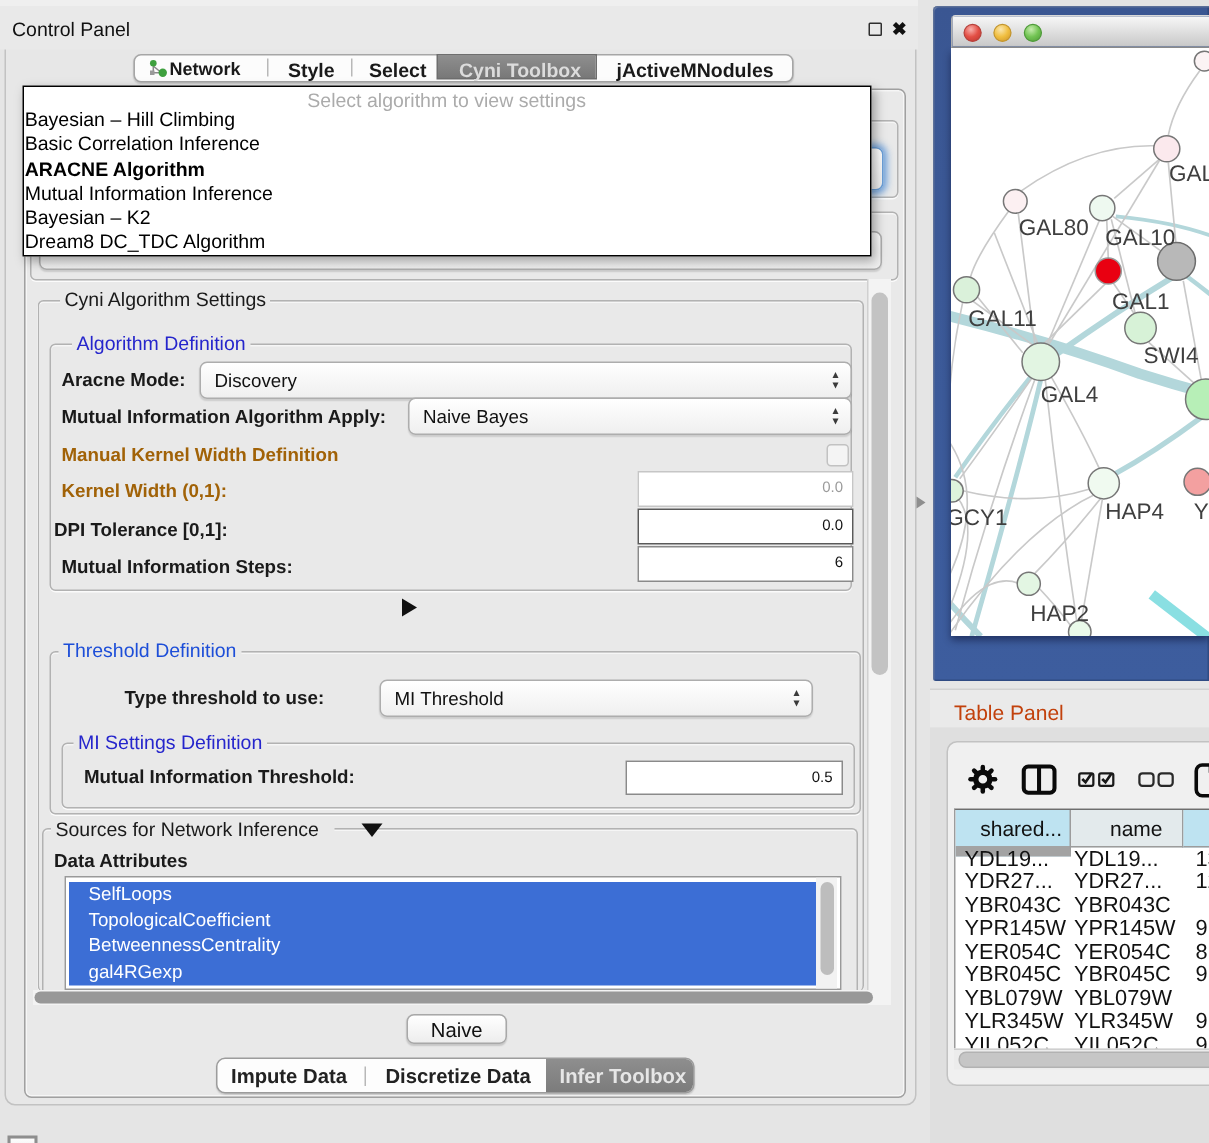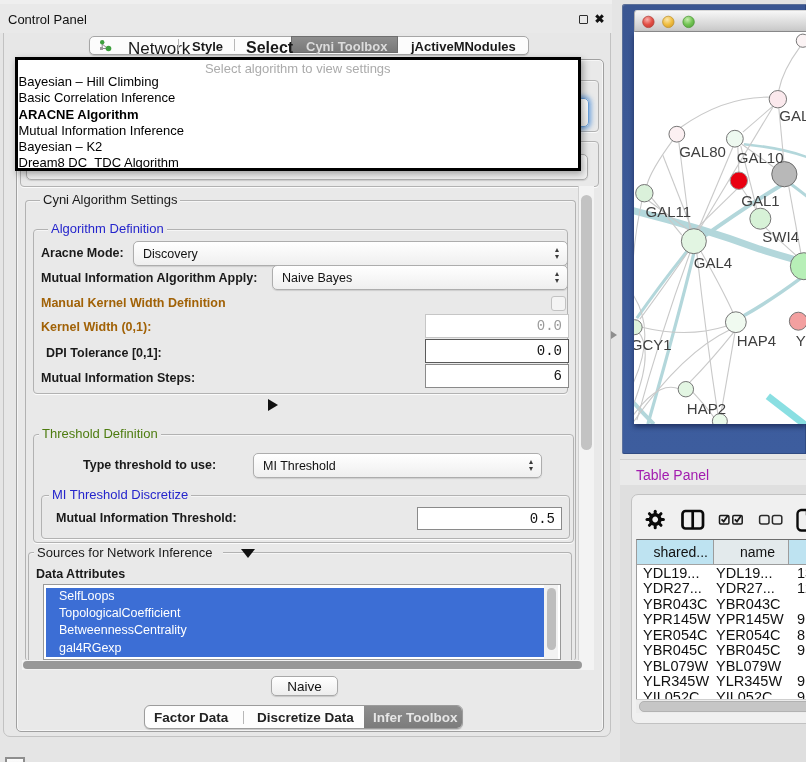--- a/index.html
+++ b/index.html
@@ -6,21 +6,21 @@
 body{width:806px;height:762px;overflow:hidden;font-family:"Liberation Sans",sans-serif;background:#e5e5e5;}
 #page{position:absolute;left:0;top:0;width:806px;height:762px;overflow:hidden;}
 .abs{position:absolute;}
 .gb{position:absolute;border:1px solid #b2b2b2;border-radius:4px;box-shadow:0 1px 0 rgba(255,255,255,.8), inset 0 1px 0 rgba(255,255,255,.6);}
 .gbl{position:absolute;background:#e9e9e9;padding:0 3px;font-size:13px;line-height:14px;}
 .combo{position:absolute;border:1px solid #adadad;border-radius:5px;background:linear-gradient(#ffffff,#efefef);display:flex;align-items:center;font-size:12.5px;color:#111;box-shadow:0 1px 1px rgba(0,0,0,.12);}
 .combo .txt{padding-left:9px;}
 .arr{position:absolute;right:7.5px;top:50%;width:5px;height:11px;margin-top:-5.5px;}
 .arr:before{content:"";position:absolute;left:0;top:0;border-left:2.5px solid transparent;border-right:2.5px solid transparent;border-bottom:4px solid #3a3a3a;}
 .arr:after{content:"";position:absolute;left:0;bottom:0;border-left:2.5px solid transparent;border-right:2.5px solid transparent;border-top:4px solid #3a3a3a;}
-.fld{position:absolute;background:#fff;font-size:14px;color:#111;text-align:right;padding-right:6px;box-sizing:border-box;line-height:22px;font-family:Liberation Mono, monospace;}
+.fld{position:absolute;background:#fff;font-size:10px;color:#111;text-align:right;padding-right:6px;box-sizing:border-box;line-height:22px;}
 .lbl{position:absolute;font-size:12.5px;font-weight:bold;color:#1a1a1a;white-space:nowrap;}
 .dis{color:#a16207;}
 </style>
 </head>
 <body>
 <div id="page">
 
 <div class="abs" style="left:2.5px;top:-8px;width:606px;height:743px;border:1px solid #c2c2c2;border-radius:0 0 7px 7px;background:#e7e7e7;"></div>
 
 <div class="abs" style="left:0;top:0;width:612px;height:4px;background:#efefef;"></div>
@@ -30,23 +30,23 @@
 <div class="abs" style="left:594.5px;top:11.5px;font-size:12px;font-weight:bold;color:#111;">✖</div>
 
 <div class="abs" style="left:89px;top:36px;width:438px;height:17px;background:#fcfcfc;border:1px solid #a6a6a6;border-radius:5px;box-shadow:0 1px 1px rgba(0,0,0,.15);"></div>
 <div class="abs" style="left:291px;top:36px;width:107px;height:17px;background:linear-gradient(#8e8e8e,#787878);border:1px solid #6e6e6e;box-sizing:border-box;"></div>
 <svg class="abs" style="left:99px;top:39px;" width="13" height="13" viewBox="0 0 13 13">
  <path d="M3.2,3.5 L3.2,9.5 L9.5,9.5 M3.2,5 L8,9" stroke="#8a8a8a" stroke-width="1" fill="none"></path>
  <circle cx="3.2" cy="3.2" r="2.2" fill="#3ea03e"></circle>
       <circle cx="9.5" cy="9.5" r="2.8" fill="#3ea03e"></circle>
  <rect x="1" y="8" width="3" height="3" fill="#9a9a9a"></rect>
 </svg>
-<div class="abs" style="left:128px;top:39px;font-size:17px;font-weight:normal;color:#1a1a1a;">Network</div>
+<div class="abs" style="left:113px;top:39px;font-size:12px;font-weight:bold;color:#1a1a1a;">Network</div>
 <div class="abs" style="left:192px;top:39px;font-size:13px;font-weight:bold;color:#1a1a1a;">Style</div>
-<div class="abs" style="left:246px;top:39px;font-size:16px;font-weight:bold;color:#1a1a1a;">Select</div>
+<div class="abs" style="left:246px;top:39px;font-size:13px;font-weight:bold;color:#1a1a1a;">Select</div>
 <div class="abs" style="left:306px;top:39px;font-size:13px;font-weight:bold;color:#dcdcdc;">Cyni Toolbox</div>
 <div class="abs" style="left:411px;top:39px;font-size:13px;font-weight:bold;color:#1a1a1a;">jActiveMNodules</div>
 <div class="abs" style="left:178px;top:39px;width:1px;height:12px;background:#b8b8b8;"></div>
 <div class="abs" style="left:234px;top:39px;width:1px;height:12px;background:#b8b8b8;"></div>
 
 <div class="abs" style="left:15.5px;top:59px;width:588px;height:673px;background:#e9e9e9;border:1px solid #a0a0a0;border-radius:5px;box-sizing:border-box;box-shadow:inset 0 0 0 1px rgba(255,255,255,.6);"></div>
 
 <div class="gb" style="left:20px;top:80px;width:577px;height:50px;"></div>
 <div class="combo" style="left:28px;top:98px;width:559px;height:27px;box-shadow:0 0 5px 2px rgba(90,150,220,.85);border-color:#6a9fd8;"></div>
 <div class="gb" style="left:20px;top:141px;width:577px;height:44px;"></div>
@@ -65,37 +65,37 @@
     </div>
 <div class="lbl" style="left:41px;top:271px;">Mutual Information Algorithm Apply:</div>
 <div class="combo" style="left:272px;top:265px;width:294px;height:23px;">
       <span class="txt">Naive Bayes</span>
       <span class="arr"></span>
     </div>
 <div class="lbl dis" style="left:41px;top:296px;">Manual Kernel Width Definition</div>
 <div class="abs" style="left:551px;top:296px;width:13px;height:13px;border:1px solid #c2c2c2;border-radius:3px;background:#f4f4f4;"></div>
 <div class="lbl dis" style="left:41px;top:320px;">Kernel Width (0,1):</div>
 <div class="fld" style="left:425px;top:314px;width:144px;height:24px;border:1px solid #c6c6c6;color:#9b9b9b;">0.0</div>
-<div class="lbl" style="left:46px;top:346px;">DPI Tolerance [0,1]:</div>
+<div class="lbl" style="left:36px;top:346px;">DPI Tolerance [0,1]:</div>
 <div class="fld" style="left:425px;top:339px;width:144px;height:24px;border:1px solid #5a5a5a;">0.0</div>
 <div class="lbl" style="left:41px;top:371px;">Mutual Information Steps:</div>
 <div class="fld" style="left:425px;top:364px;width:144px;height:24px;border:1px solid #8a8a8a;">6</div>
 
 <div class="abs" style="left:268px;top:399px;width:0;height:0;border-top:6.5px solid transparent;border-bottom:6.5px solid transparent;border-left:10px solid #111;"></div>
 
 <div class="gb" style="left:32.5px;top:434px;width:539px;height:107px;"></div>
-<div class="gbl" style="left:39px;top:427px;color:#4d7c0f;">Threshold Definition</div>
+<div class="gbl" style="left:39px;top:427px;color:#1d4ed8;">Threshold Definition</div>
 <div class="lbl" style="left:83px;top:458px;">Type threshold to use:</div>
 <div class="combo" style="left:253px;top:453px;width:287px;height:23px;">
       <span class="txt">MI Threshold</span>
       <span class="arr"></span>
     </div>
 
 <div class="gb" style="left:41px;top:495px;width:527px;height:42px;"></div>
-<div class="gbl" style="left:49px;top:488px;color:#2525cc;">MI Threshold Discretize</div>
+<div class="gbl" style="left:49px;top:488px;color:#2525cc;">MI Settings Definition</div>
 <div class="lbl" style="left:56px;top:511px;">Mutual Information Threshold:</div>
 <div class="fld" style="left:417px;top:507px;width:145px;height:23px;border:1px solid #8a8a8a;">0.5</div>
 
 <div class="gb" style="left:28px;top:552px;width:542px;height:108px;border-bottom:none;border-bottom-left-radius:0;border-bottom-right-radius:0;"></div>
 <div class="gbl" style="left:34px;top:546px;color:#1a1a1a;">Sources for Network Inference&nbsp;&nbsp;</div>
 <div class="abs" style="left:241px;top:549px;width:0;height:0;border-left:7.5px solid transparent;border-right:7.5px solid transparent;border-top:9px solid #111;"></div>
 <div class="lbl" style="left:36px;top:567px;">Data Attributes</div>
 
 <div class="abs" style="left:43px;top:584px;width:518px;height:76px;background:#fff;border:1px solid #999;box-sizing:border-box;overflow:hidden;">
   <div style="position:absolute;left:2px;top:2.5px;width:498px;height:69px;background:#3c6ed5;"></div>
@@ -108,25 +108,25 @@
 <div class="abs" style="left:580.5px;top:195px;width:11px;height:255px;background:#c3c3c3;border-radius:6px;"></div>
 <div class="abs" style="left:22px;top:660px;width:572px;height:10px;background:#f3f3f3;"></div>
 <div class="abs" style="left:23px;top:660.5px;width:559px;height:8.5px;background:#989898;border-radius:5px;"></div>
 
 <div class="abs" style="left:271px;top:676px;width:67px;height:20px;background:linear-gradient(#ffffff,#ededed);border:1px solid #a8a8a8;border-radius:5px;box-sizing:border-box;text-align:center;font-size:13.5px;line-height:19px;color:#111;box-shadow:0 1px 1px rgba(0,0,0,.15);">Naive</div>
 
 <div class="abs" style="left:144px;top:705px;width:319px;height:24px;background:#fdfdfd;border:1px solid #9c9c9c;border-radius:6px;box-sizing:border-box;box-shadow:0 1px 1px rgba(0,0,0,.15);overflow:hidden;">
   <div style="position:absolute;left:219px;top:0;width:100px;height:24px;background:linear-gradient(#8e8e8e,#7a7a7a);"></div>
   <div style="position:absolute;left:98px;top:5px;width:1px;height:13px;background:#b8b8b8;"></div>
 </div>
-<div class="abs" style="left:154px;top:710px;font-size:13.5px;font-weight:bold;color:#222;">Factor Data</div>
+<div class="abs" style="left:154px;top:710px;font-size:13.5px;font-weight:bold;color:#222;">Impute Data</div>
 <div class="abs" style="left:257px;top:710px;font-size:13.5px;font-weight:bold;color:#222;">Discretize Data</div>
 <div class="abs" style="left:373px;top:710px;font-size:13.5px;font-weight:bold;color:#e6e6e6;">Infer Toolbox</div>
 
-<div class="abs" style="left:14.5px;top:57px;width:566.5px;height:113.5px;background:#fff;border:3px solid #000000;box-shadow:2px 3px 7px rgba(0,0,0,.35);box-sizing:border-box;">
+<div class="abs" style="left:14.5px;top:57px;width:566.5px;height:113.5px;background:#fff;border:1px solid #000000;box-shadow:2px 3px 7px rgba(0,0,0,.35);box-sizing:border-box;">
   <div style="position:absolute;left:0;top:1px;width:100%;text-align:center;font-size:13px;color:#ababab;">Select algorithm to view settings</div>
   <div style="position:absolute;left:1px;top:14px;font-size:13px;color:#000;line-height:16.3px;">Bayesian – Hill Climbing<br>Basic Correlation Inference<br><b>ARACNE Algorithm</b><br>Mutual Information Inference<br>Bayesian – K2<br>Dream8 DC_TDC Algorithm</div>
 </div>
 
 <div class="abs" style="left:611px;top:331px;width:0;height:0;border-top:4px solid transparent;border-bottom:4px solid transparent;border-left:6px solid #8e8e8e;"></div>
 
 <div class="abs" style="left:620px;top:0;width:186px;height:456px;background:#e3e3e3;"></div>
 <div class="abs" style="left:622px;top:4px;width:184px;height:449.5px;background:linear-gradient(#3a5692,#3d5d9e);border-radius:3px 0 0 2px;box-shadow:inset 1px 1px 0 rgba(255,255,255,.22), inset 0 0 0 1px rgba(30,50,90,.4);"></div>
 <div class="abs" style="left:634.3px;top:9.7px;width:171.7px;height:22px;background:linear-gradient(#f7f7f7,#c8c8c8);border-bottom:1px solid #8e8e8e;border-top:1px solid #d8d8d8;border-left:1px solid #b0b0b0;border-radius:3px 0 0 0;box-sizing:border-box;"></div>
 <svg class="abs" style="left:634.3px;top:9.7px;" width="172" height="22" viewBox="0 0 172 22">
@@ -227,21 +227,21 @@
   <text x="737" y="346">HAP4</text>
   <text x="796" y="346">YJ</text>
   <text x="631" y="350">GCY1</text>
   <text x="687" y="413.5">HAP2</text>
  </g>
 </svg>
 </div>
 
 <div class="abs" style="left:620px;top:453.5px;width:186px;height:5px;background:#e6e6e6;"></div>
 <div class="abs" style="left:620px;top:458.5px;width:186px;height:26px;background:#eaeaea;border-top:1px solid #d2d2d2;box-sizing:border-box;"></div>
-<div class="abs" style="left:636px;top:466.5px;font-size:14px;color:#a21caf;">Table Panel</div>
+<div class="abs" style="left:636px;top:466.5px;font-size:14px;color:#c2410c;">Table Panel</div>
 <div class="abs" style="left:620px;top:485px;width:186px;height:277px;background:#dfdfdf;"></div>
 
 <div class="abs" style="left:630.5px;top:493.5px;width:180px;height:230px;background:#f0f0f0;border:1px solid #c2c2c2;border-radius:7px 0 0 7px;box-sizing:border-box;overflow:hidden;">
 
   <svg style="position:absolute;left:0;top:0;" width="180" height="44" viewBox="0 0 180 44">
 
     <g transform="translate(23.2,24.5)" stroke="#0a0a0a">
       <g stroke-width="3" stroke-linecap="round">
         <line x1="0" y1="-5.2" x2="0" y2="-8.2"></line>
             <line x1="0" y1="5.2" x2="0" y2="8.2"></line>
@@ -268,21 +268,21 @@
     <g stroke="#2a2a2a" fill="none" stroke-width="1.5">
       <rect x="127.6" y="20.5" width="9.4" height="8.4" rx="2"></rect>
       <rect x="140.4" y="20.5" width="9.4" height="8.4" rx="2"></rect>
     </g>
 
     <path d="M165.5,19 a4,4 0 0 1 4,-4 L176,15 L179,18 L179,35.5 L169.5,35.5 a4,4 0 0 1 -4,-4 Z M175,14.5 L175,19 L180,19" fill="none" stroke="#0a0a0a" stroke-width="2.4"></path>
   </svg>
 
   <div style="position:absolute;left:4.5px;top:44px;width:176px;height:160px;background:#fff;border-top:1px solid #6e6e6e;border-left:1px solid #9c9c9c;overflow:hidden;box-sizing:border-box;">
 
-    <div style="position:absolute;left:0;top:0;width:75.5px;height:24px;background:#bee3f1;border-right:1px solid #9c9c9c;border-bottom:1px solid #a3a3a3;text-align:center;font-size:14px;line-height:24px;color:#111;text-indent:12px;">shared...</div>
+    <div style="position:absolute;left:0;top:0;width:75.5px;height:24px;background:#bee3f1;border-right:1px solid #9c9c9c;border-bottom:7px solid #a3a3a3;text-align:center;font-size:14px;line-height:24px;color:#111;text-indent:12px;">shared...</div>
     <div style="position:absolute;left:76.5px;top:0;width:74px;height:24px;background:#e3eaec;border-right:1px solid #9c9c9c;border-bottom:1px solid #9c9c9c;text-align:center;font-size:14px;line-height:24px;color:#111;text-indent:14px;">name</div>
     <div style="position:absolute;left:151.5px;top:0;width:40px;height:24px;background:#bee3f1;border-bottom:1px solid #9c9c9c;"></div>
 
     <div style="position:absolute;left:6px;top:26px;font-size:14.5px;line-height:15.5px;color:#111;">YDL19...<br>YDR27...<br>YBR043C<br>YPR145W<br>YER054C<br>YBR045C<br>YBL079W<br>YLR345W<br>YIL052C</div>
     <div style="position:absolute;left:79px;top:26px;font-size:14.5px;line-height:15.5px;color:#111;">YDL19...<br>YDR27...<br>YBR043C<br>YPR145W<br>YER054C<br>YBR045C<br>YBL079W<br>YLR345W<br>YIL052C</div>
     <div style="position:absolute;left:160px;top:26px;font-size:14.5px;line-height:15.5px;color:#111;">13<br>12<br>&nbsp;<br>9.<br>8.<br>9.<br>&nbsp;<br>9.<br>9.</div>
   </div>
 
   <div style="position:absolute;left:4.5px;top:204px;width:176px;height:13px;background:#ececec;border-top:1px solid #cfcfcf;"></div>
   <div style="position:absolute;left:7px;top:206px;width:175px;height:9.5px;background:#c6c6c6;border:1px solid #b2b2b2;border-radius:5px;"></div>

